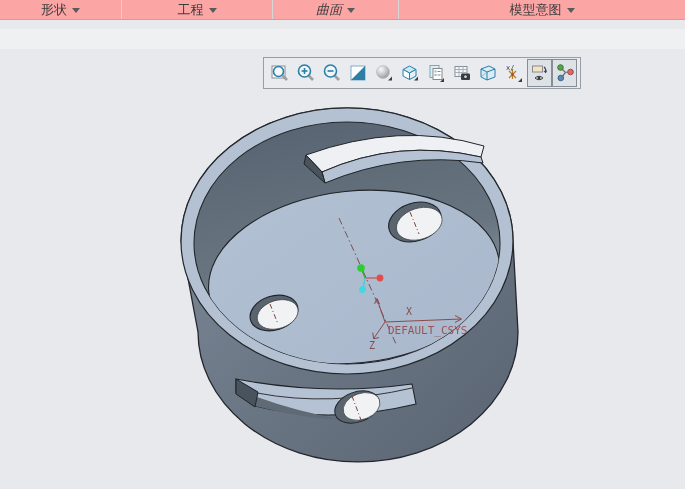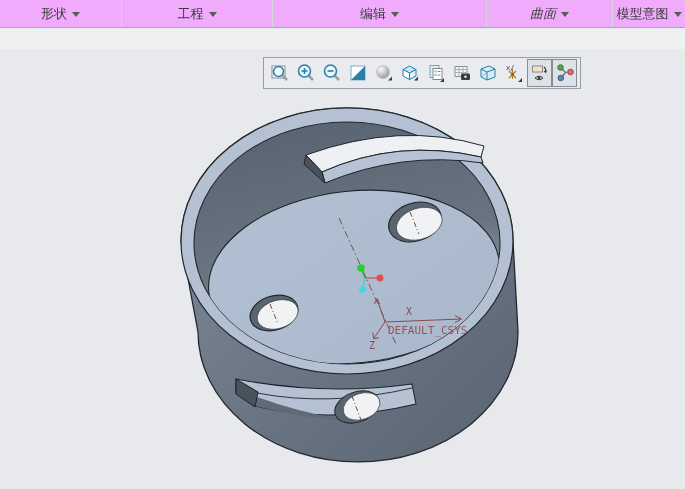--- a/index.html
+++ b/index.html
@@ -5,22 +5,22 @@
   * { box-sizing: border-box; margin: 0; padding: 0; }
   html,body { width:685px; height:489px; overflow:hidden; }
   body {
     font-family: "Liberation Sans", "DejaVu Sans", sans-serif;
     background:#e8e9ec;
     position:relative;
   }
 
   
   .menubar {
-    position:absolute; left:0; top:0; width:685px; height:28px;
-    background:#f0abfc;
+    position:absolute; left:0; top:0; width:685px; height:20px;
+    background:#fca5a5;
     border-bottom:1px solid #a9acb0;
     display:flex;
     z-index:5;
   }
   .menu-section {
     display:flex; align-items:center; justify-content:center;
     height:100%;
     border-right:1px solid #d5d6d8;
     cursor:default;
     color:#3c3c3c;
@@ -82,24 +82,20 @@
 </head>
 <body>
 
 <div class="menubar">
   <div class="menu-section ms-0">
     <span>形状</span>
     <span class="caret"></span>
   </div>
   <div class="menu-section ms-1">
     <span>工程</span>
-    <span class="caret"></span>
-  </div>
-  <div class="menu-section ms-2">
-    <span>编辑</span>
     <span class="caret"></span>
   </div>
   <div class="menu-section ms-3">
     <span>曲面</span>
     <span class="caret"></span>
   </div>
   <div class="menu-section ms-4">
     <span>模型意图</span>
     <span class="caret"></span>
   </div>

